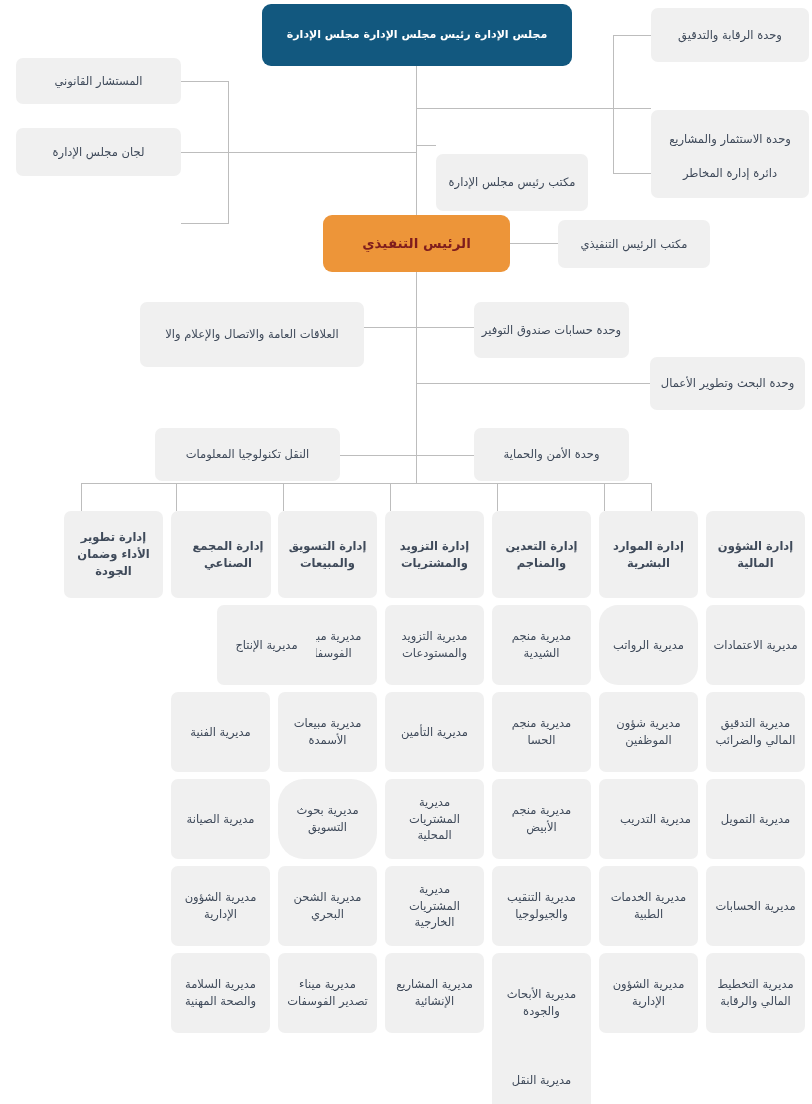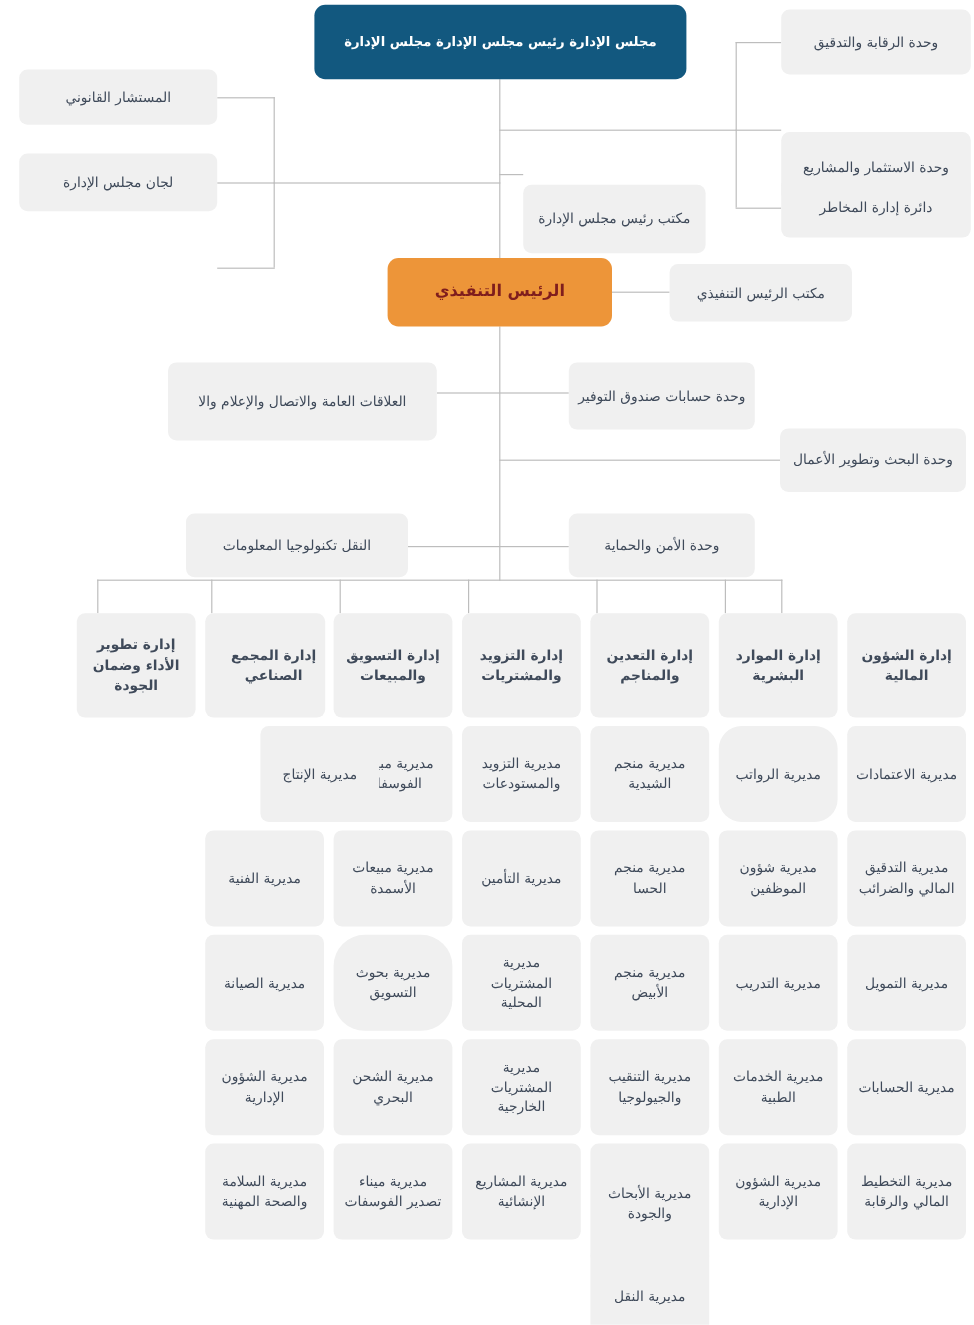--- a/index.html
+++ b/index.html
@@ -161,21 +161,21 @@
       </div>
       <div class="node dept" style="left: 599px; top: 511px; width: 99px; height: 87px;">
         <span class="txt">إدارة الموارد البشرية</span>
       </div>
       <div class="node" style="left: 599px; top: 605px; width: 99px; height: 80px; border-radius: 19px;">
         <span class="txt">مديرية الرواتب</span>
       </div>
       <div class="node" style="left: 599px; top: 692px; width: 99px; height: 80px;">
         <span class="txt">مديرية شؤون الموظفين</span>
       </div>
-      <div class="node" style="left: 599px; top: 779px; width: 99px; height: 80px;">
+      <div class="node" style="left: 599px; top: 779px; width: 99px; height: 80px; text-align: right;">
         <span class="txt">مديرية التدريب</span>
       </div>
       <div class="node" style="left: 599px; top: 866px; width: 99px; height: 80px;">
         <span class="txt">مديرية الخدمات الطبية</span>
       </div>
       <div class="node" style="left: 599px; top: 953px; width: 99px; height: 80px;">
         <span class="txt">مديرية الشؤون الإدارية</span>
       </div>
       <div class="node dept" style="left: 492px; top: 511px; width: 99px; height: 87px;">
         <span class="txt">إدارة التعدين والمناجم</span>

